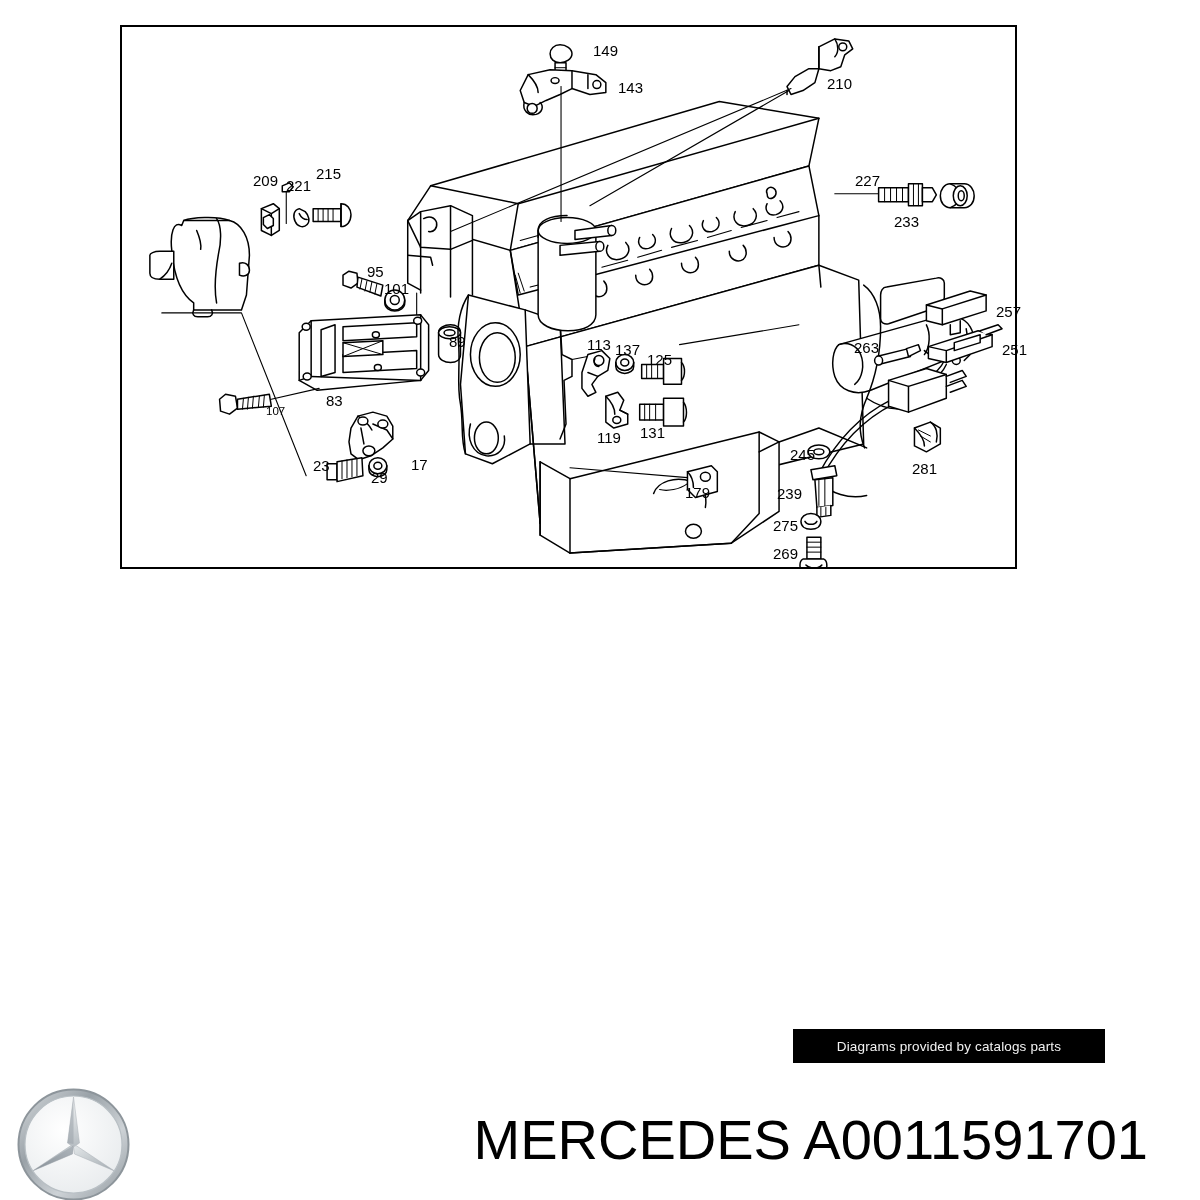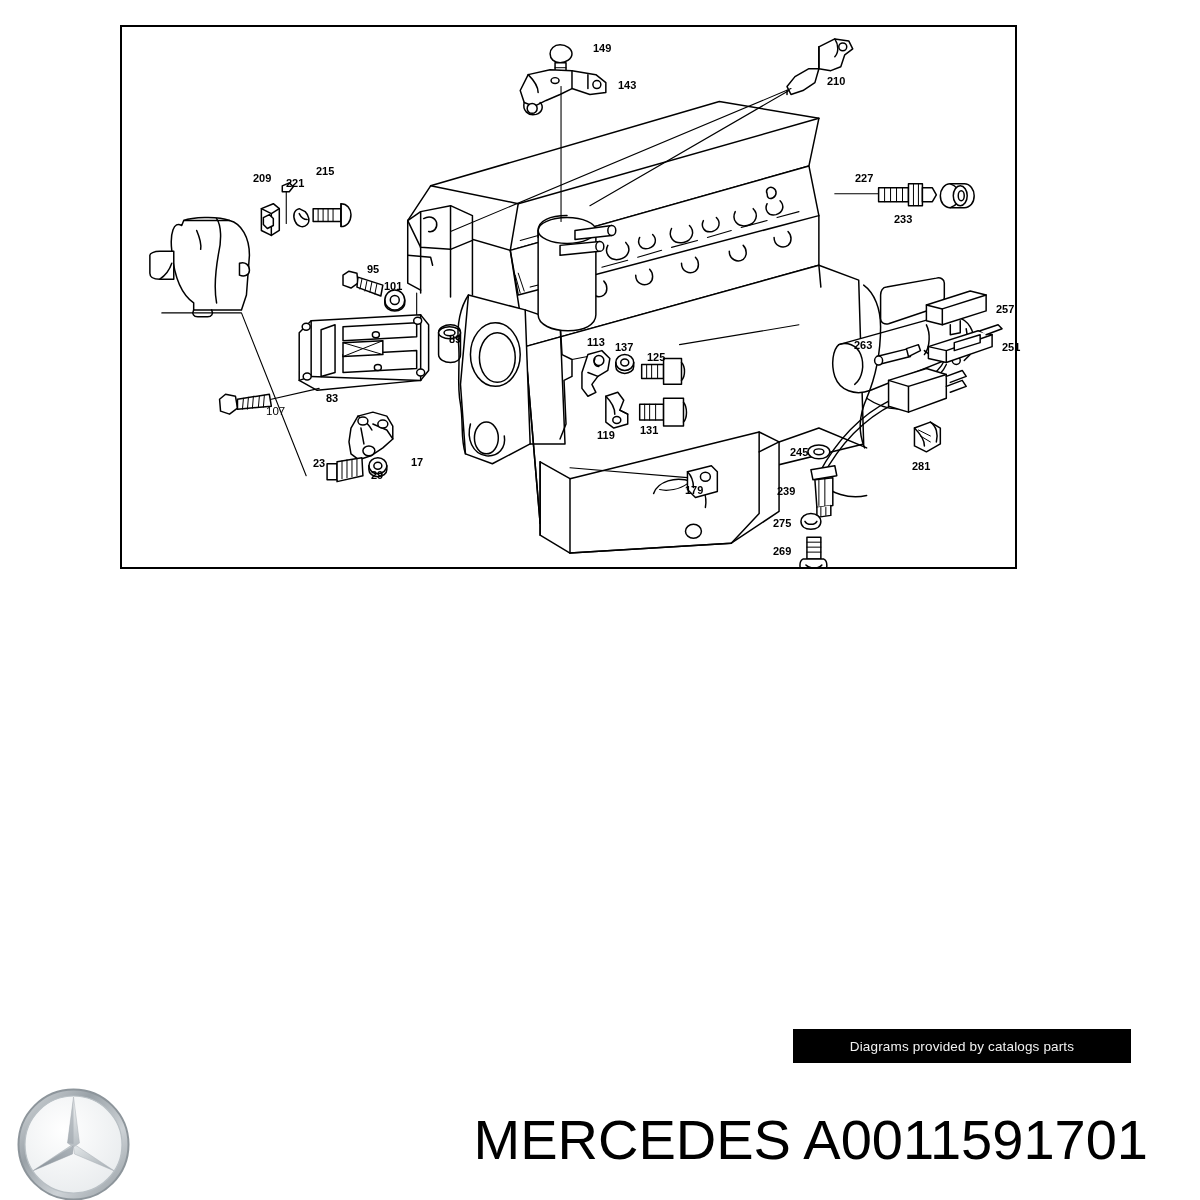--- a/index.html
+++ b/index.html
@@ -38,21 +38,21 @@
     left: 0; top: 0;
     width: 100%;
     height: 100%;
     display: block;
   }
   
   #attribution-banner {
     position: absolute;
     left: 793px;
     top: 1029px;
-    width: 338px;
+    width: 312px;
     height: 34px;
     background: #000000;
     color: #f2f2f2;
     display: flex;
     align-items: center;
     justify-content: center;
     font-size: 13.5px;
     letter-spacing: 0.15px;
     white-space: nowrap;
   }
@@ -83,22 +83,22 @@
     font-weight: 400;
     color: #000000;
     letter-spacing: 0px;
     font-family: "Liberation Sans", sans-serif;
     white-space: nowrap;
   }
   
   .callout {
     position: absolute;
     font-family: "Liberation Sans", sans-serif;
-    font-weight: bold;
-    font-size: 11px;
+    font-weight: normal;
+    font-size: 15px;
     color: #000000;
     line-height: 1;
     white-space: nowrap;
     user-select: none;
   }
   .callout.light {
     font-weight: normal;
     font-size: 11.5px;
   }
 </style>

